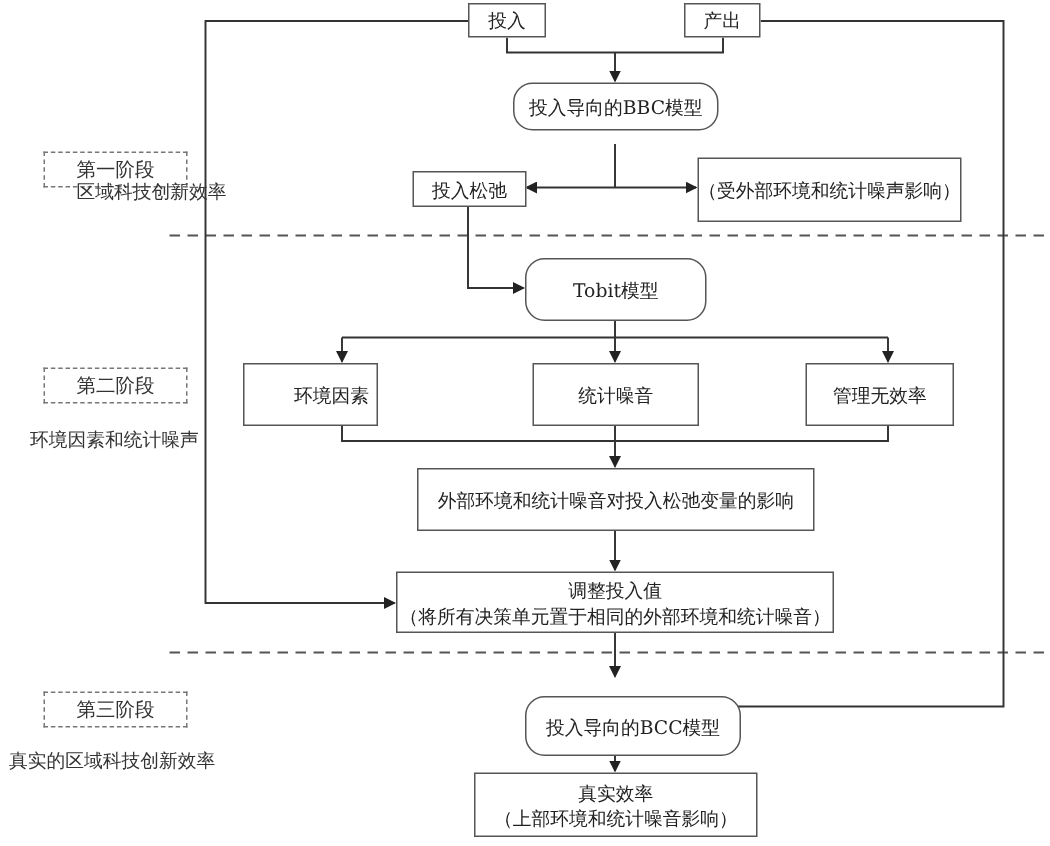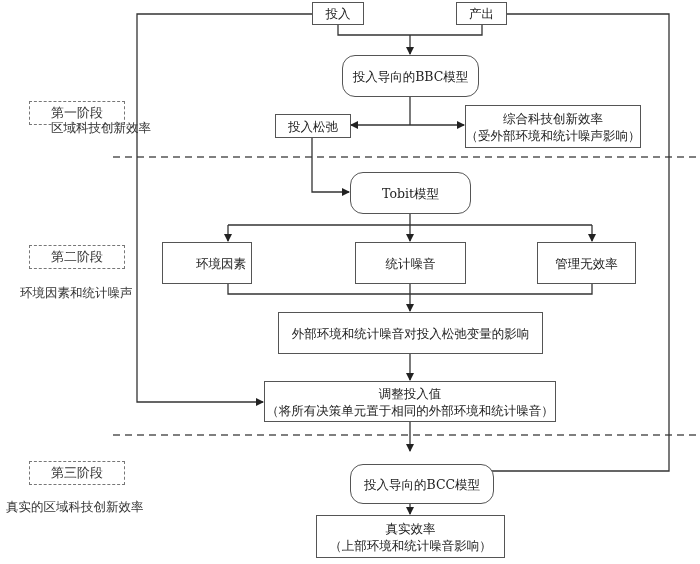--- a/index.html
+++ b/index.html
@@ -62,26 +62,25 @@
 
 <div class="stage" style="left:29px;top:245px;width:96px;height:24px;">第二阶段</div>
 <div class="stage-desc" style="left:20px;top:285px;">环境因素和统计噪声</div>
 
 <div class="stage" style="left:29px;top:461px;width:96px;height:24px;">第三阶段</div>
 <div class="stage-desc" style="left:6px;top:499px;">真实的区域科技创新效率</div>
 
 <div class="box" style="left:312px;top:2px;width:52px;height:23px;">投入</div>
 <div class="box" style="left:456px;top:2px;width:51px;height:23px;">产出</div>
 
-<div class="box rounded" style="left:342px;top:55px;width:137px;height:42px;">投入导向的BBC模型</div>
+<div class="box rounded" style="left:342px;top:55px;width:137px;height:32px;">投入导向的BBC模型</div>
 
 <div class="box" style="left:275px;top:114px;width:76px;height:24px;">投入松弛</div>
 
 <div class="box" style="left:465px;top:105px;width:176px;height:43px;">
-  <span>综合科技创新效率</span>
   <span>（受外部环境和统计噪声影响）</span>
 </div>
 
 <div class="box rounded" style="left:350px;top:172px;width:121px;height:42px;">Tobit模型</div>
 
 <div class="box" style="left:162px;top:242px;width:90px;height:42px;padding-left:28px;">环境因素</div>
 <div class="box" style="left:355px;top:242px;width:111px;height:42px;">统计噪音</div>
 <div class="box" style="left:537px;top:242px;width:99px;height:42px;">管理无效率</div>
 
 <div class="box" style="left:278px;top:312px;width:265px;height:42px;">外部环境和统计噪音对投入松弛变量的影响</div>

